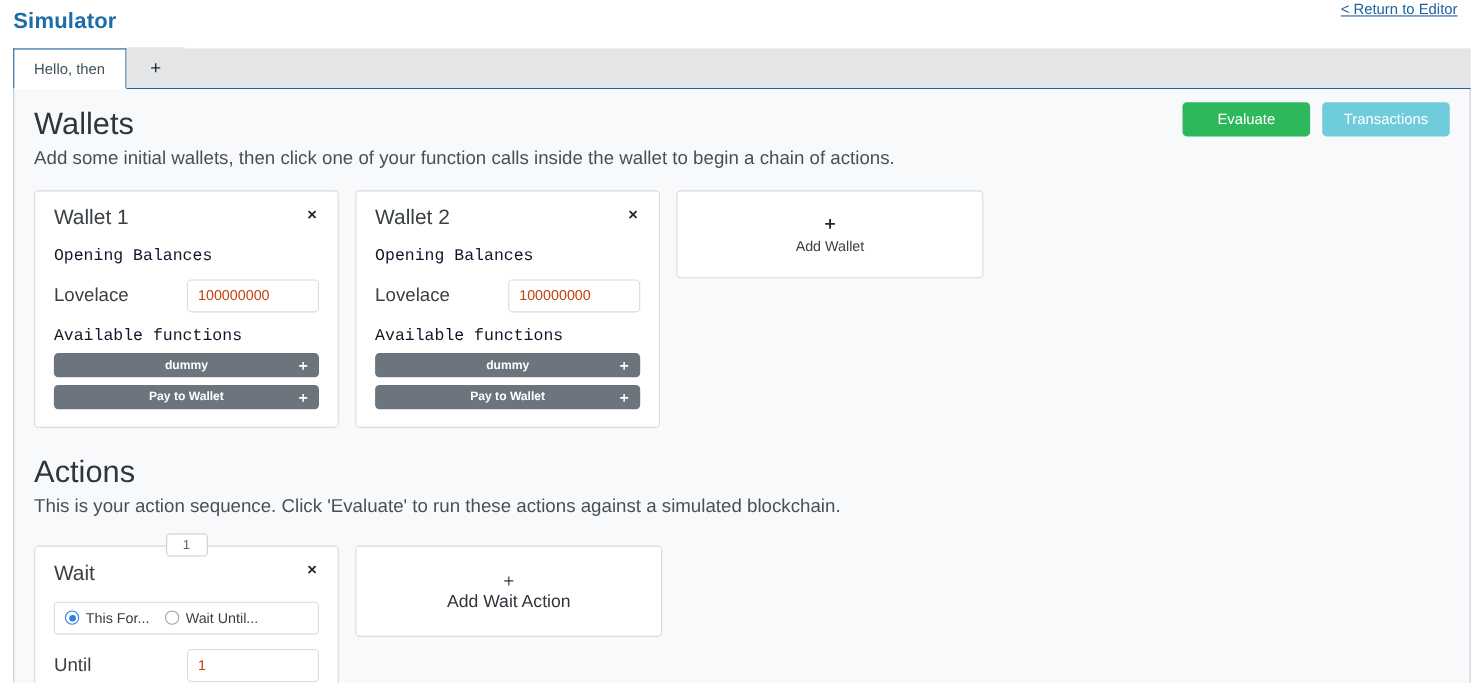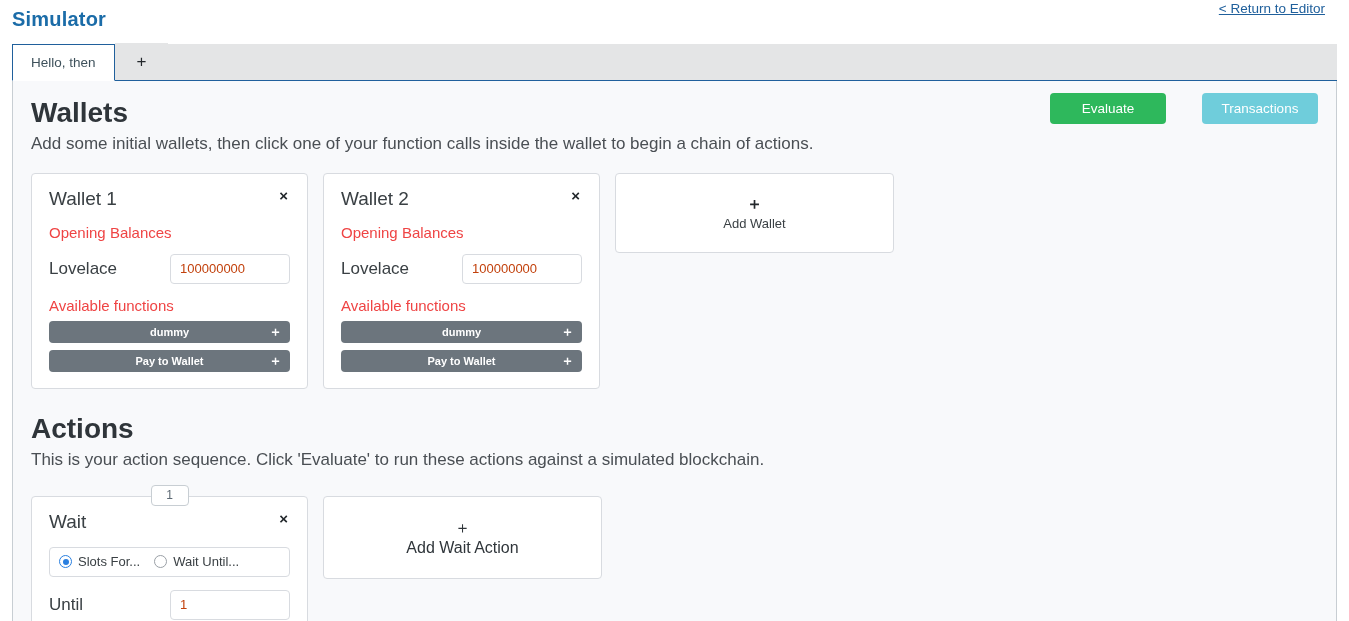--- a/index.html
+++ b/index.html
@@ -86,21 +86,21 @@
     overflow: hidden;
   }
 
   .section-head {
     position: relative;
     padding-top: 14px;
   }
   h1.section-title {
     margin: 0;
     font-size: 28px;
-    font-weight: bold;
+    font-weight: normal;
     color: #2f353a;
     line-height: 1.25;
   }
   p.section-sub {
     margin: 4px 0 0 0;
     font-size: 17px;
     color: #4a4f54;
   }
 
   .head-buttons {
@@ -116,21 +116,21 @@
     color: #ffffff;
     font-size: 13.5px;
     font-family: "Liberation Sans", sans-serif;
     padding: 0 14px;
     height: 31px;
     min-width: 116px;
     cursor: pointer;
     line-height: 31px;
   }
   .btn-success { background: #2eb85c; }
-  .btn-info    { background: #6fcddb; margin-left: 25px; }
+  .btn-info    { background: #6fcddb; }
 
   
   .cards-row {
     display: flex;
     align-items: flex-start;
     gap: 15px;
     margin-top: 19px;
   }
   .card {
     background: #ffffff;
@@ -155,22 +155,23 @@
   .close-x {
     font-size: 15px;
     font-weight: bold;
     color: #23282c;
     cursor: pointer;
     line-height: 1.1;
     padding: 0 2px;
   }
   .sub-head {
     font-size: 15px;
-    color: #ef4444;
+    color: #0f172a;
     margin-top: 13px;
+    font-family: Liberation Mono, monospace;
   }
   .field-row {
     display: flex;
     align-items: center;
     justify-content: space-between;
     margin-top: 13px;
   }
   .field-label {
     font-size: 17px;
     color: #3a4044;
@@ -411,21 +412,21 @@
 
     <div class="action-card">
       <div class="step-badge">1</div>
       <div class="card-title-row">
         <div class="card-title">Wait</div>
         <div class="close-x">×</div>
       </div>
       <div class="radio-group">
         <label class="radio-opt">
           <span class="radio-dot checked"></span>
-          <span>Slots For...</span>
+          <span>This For...</span>
         </label>
         <label class="radio-opt">
           <span class="radio-dot"></span>
           <span>Wait Until...</span>
         </label>
       </div>
       <div class="field-row">
         <span class="field-label">Until</span>
         <input class="text-input" value="1" style="">
       </div>

